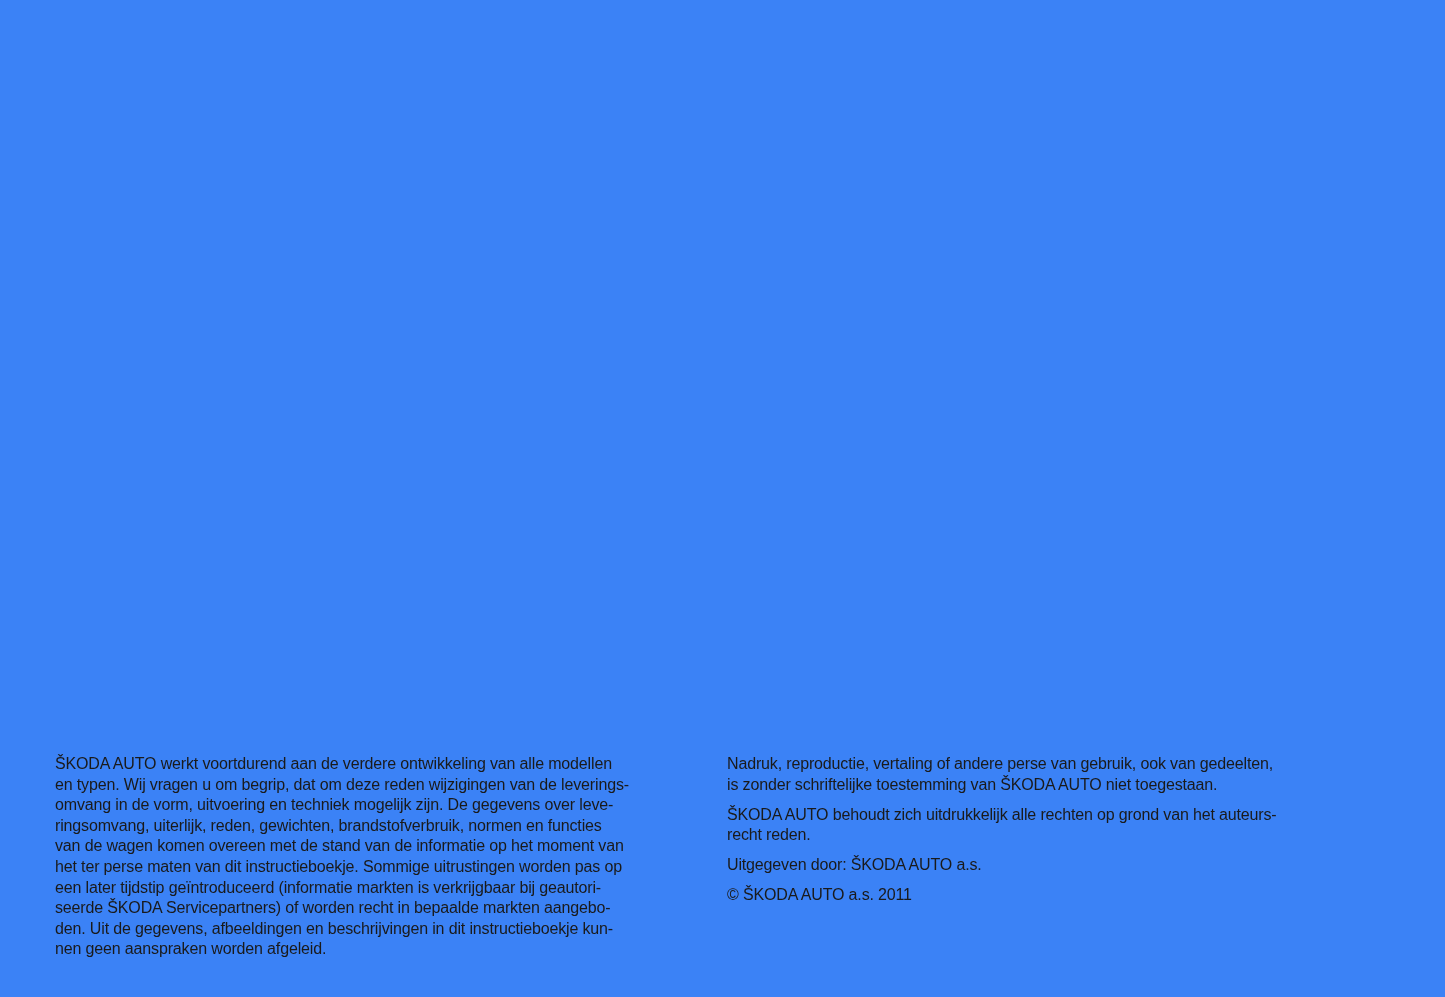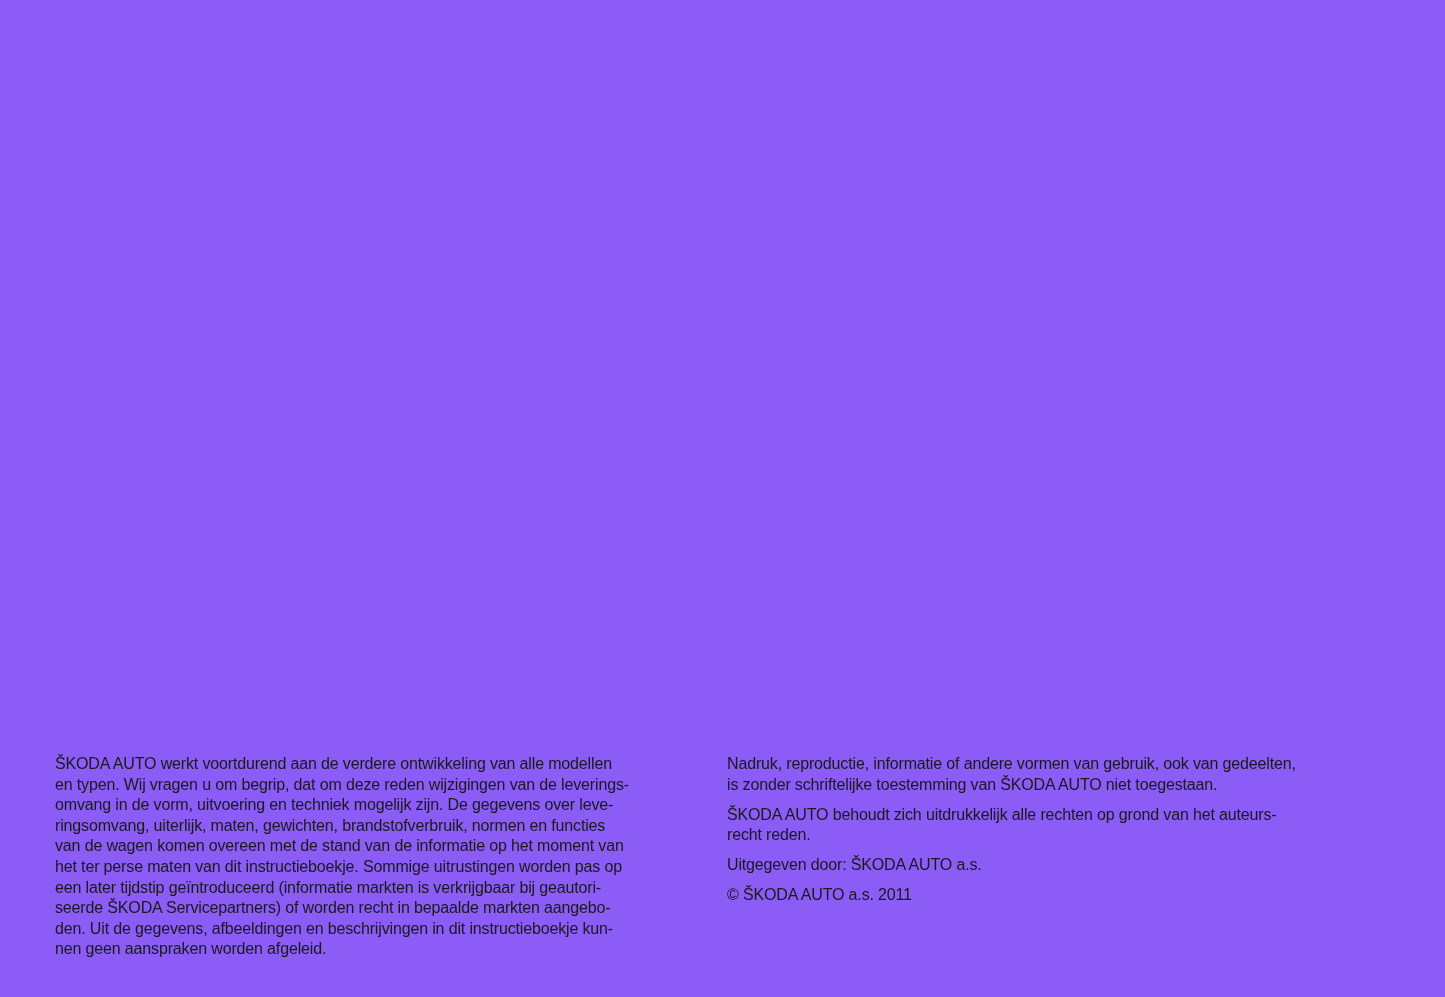--- a/index.html
+++ b/index.html
@@ -10,21 +10,21 @@
   }
   body {
     font-family: "Liberation Sans", sans-serif;
     color: #1a1a1a;
     overflow: hidden;
   }
   .page {
     position: relative;
     width: 1445px;
     height: 997px;
-    background: #8b5cf6;
+    background: #3b82f6;
   }
   .text-column {
     position: absolute;
     top: 754px;
     font-size: 16px;
     line-height: 20.6px;
     letter-spacing: -0.15px;
     font-weight: 400;
   }
   .col-left  { left: 55px;  width: 650px; }
@@ -36,33 +36,33 @@
 </head>
 <body>
 
 <div class="page">
 
   <div class="text-column col-left">
     <div class="para">
         <div>ŠKODA AUTO werkt voortdurend aan de verdere ontwikkeling van alle modellen</div>
         <div>en typen. Wij vragen u om begrip, dat om deze reden wijzigingen van de leverings-</div>
         <div>omvang in de vorm, uitvoering en techniek mogelijk zijn. De gegevens over leve-</div>
-        <div>ringsomvang, uiterlijk, maten, gewichten, brandstofverbruik, normen en functies</div>
+        <div>ringsomvang, uiterlijk, reden, gewichten, brandstofverbruik, normen en functies</div>
         <div>van de wagen komen overeen met de stand van de informatie op het moment van</div>
         <div>het ter perse maten van dit instructieboekje. Sommige uitrustingen worden pas op</div>
         <div>een later tijdstip geïntroduceerd (informatie markten is verkrijgbaar bij geautori-</div>
         <div>seerde ŠKODA Servicepartners) of worden recht in bepaalde markten aangebo-</div>
         <div>den. Uit de gegevens, afbeeldingen en beschrijvingen in dit instructieboekje kun-</div>
         <div>nen geen aanspraken worden afgeleid.</div>
       </div>
   </div>
 
   <div class="text-column col-right">
     <div class="para">
-        <div>Nadruk, reproductie, informatie of andere vormen van gebruik, ook van gedeelten,</div>
+        <div>Nadruk, reproductie, vertaling of andere perse van gebruik, ook van gedeelten,</div>
         <div>is zonder schriftelijke toestemming van ŠKODA AUTO niet toegestaan.</div>
       </div>
     <div class="para">
         <div>ŠKODA AUTO behoudt zich uitdrukkelijk alle rechten op grond van het auteurs-</div>
         <div>recht reden.</div>
       </div>
     <div class="para">
         <div>Uitgegeven door: ŠKODA AUTO a.s.</div>
       </div>
     <div class="para">

